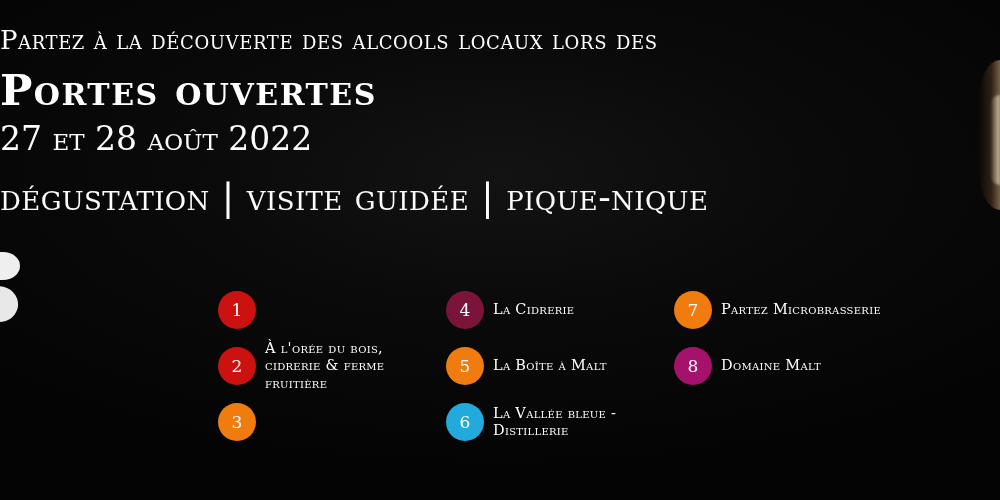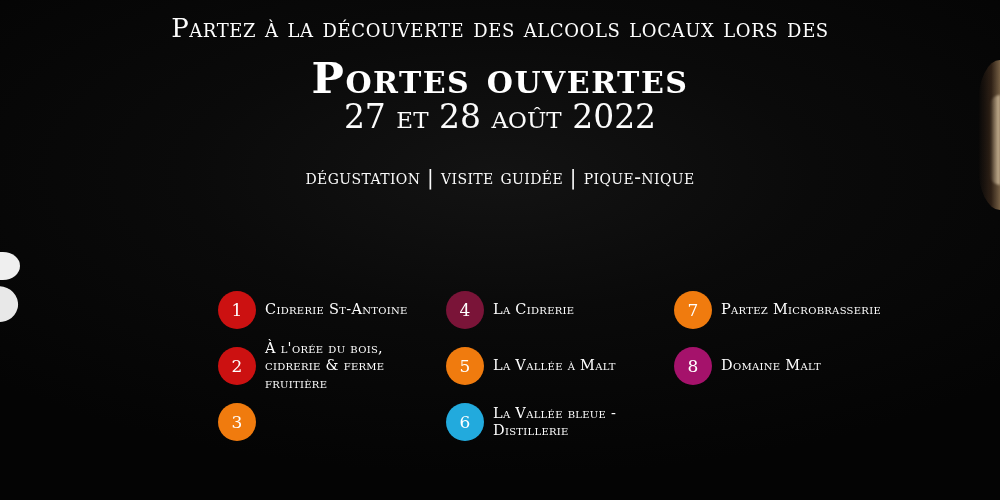--- a/index.html
+++ b/index.html
@@ -72,23 +72,22 @@
   }
 
   .content {
     position: relative;
     z-index: 3;
     width: 1000px;
     height: 500px;
   }
 
   .headline-block {
-    text-align: center;
-    color: #ffffff;
-    padding-top: 14px;
+    color: #ffffff;
+    padding-top: 26px;
   }
   .kicker {
     font-family: "DejaVu Serif", serif;
     font-size: 26px;
     letter-spacing: 0.6px;
     font-variant: small-caps;
     font-weight: 400;
     line-height: 1.1;
     color: #fdfdfd;
   }
@@ -99,29 +98,30 @@
     letter-spacing: 1.5px;
     font-variant: small-caps;
     margin-top: 14px;
     line-height: 1;
     color: #ffffff;
   }
   .dates {
     font-family: "DejaVu Serif", serif;
     font-size: 33px;
     font-variant: small-caps;
+    margin-top: 10px;
     line-height: 1;
     color: #fbfbfb;
   }
   .activities {
     font-family: "DejaVu Serif", serif;
-    font-size: 20px;
+    font-size: 37px;
     font-variant: small-caps;
     letter-spacing: 0.4px;
-    margin-top: 34px;
+    margin-top: 24px;
     line-height: 1;
     color: #fbfbfb;
   }
 
   .legend {
     position: absolute;
     top: 282px;
     left: 218px;
     width: 700px;
     display: grid;
@@ -173,37 +173,36 @@
     <div class="headline-block">
       <div class="kicker">Partez à la découverte des alcools locaux lors des</div>
       <div class="title">Portes ouvertes</div>
       <div class="dates">27 et 28 août 2022</div>
       <div class="activities">dégustation | visite guidée | pique-nique</div>
     </div>
 
     <div class="legend" id="legend-grid">
         <div class="legend-item">
           <div class="badge" style="background: rgb(204, 17, 17);">1</div>
-          <div class="legend-label">Cidrerie St-Antoine</div>
         </div>
         <div class="legend-item">
           <div class="badge" style="background: rgb(122, 20, 56);">4</div>
           <div class="legend-label">La Cidrerie</div>
         </div>
         <div class="legend-item">
           <div class="badge" style="background: rgb(240, 123, 14);">7</div>
           <div class="legend-label">Partez Microbrasserie</div>
         </div>
         <div class="legend-item">
           <div class="badge" style="background: rgb(204, 17, 17);">2</div>
           <div class="legend-label">À l'orée du bois, cidrerie &amp; ferme fruitière</div>
         </div>
         <div class="legend-item">
           <div class="badge" style="background: rgb(240, 123, 14);">5</div>
-          <div class="legend-label">La Vallée à Malt</div>
+          <div class="legend-label">La Boîte à Malt</div>
         </div>
         <div class="legend-item">
           <div class="badge" style="background: rgb(165, 18, 107);">8</div>
           <div class="legend-label">Domaine Malt</div>
         </div>
         <div class="legend-item">
           <div class="badge" style="background: rgb(240, 123, 14);">3</div>
         </div>
         <div class="legend-item">
           <div class="badge" style="background: rgb(34, 170, 221);">6</div>

